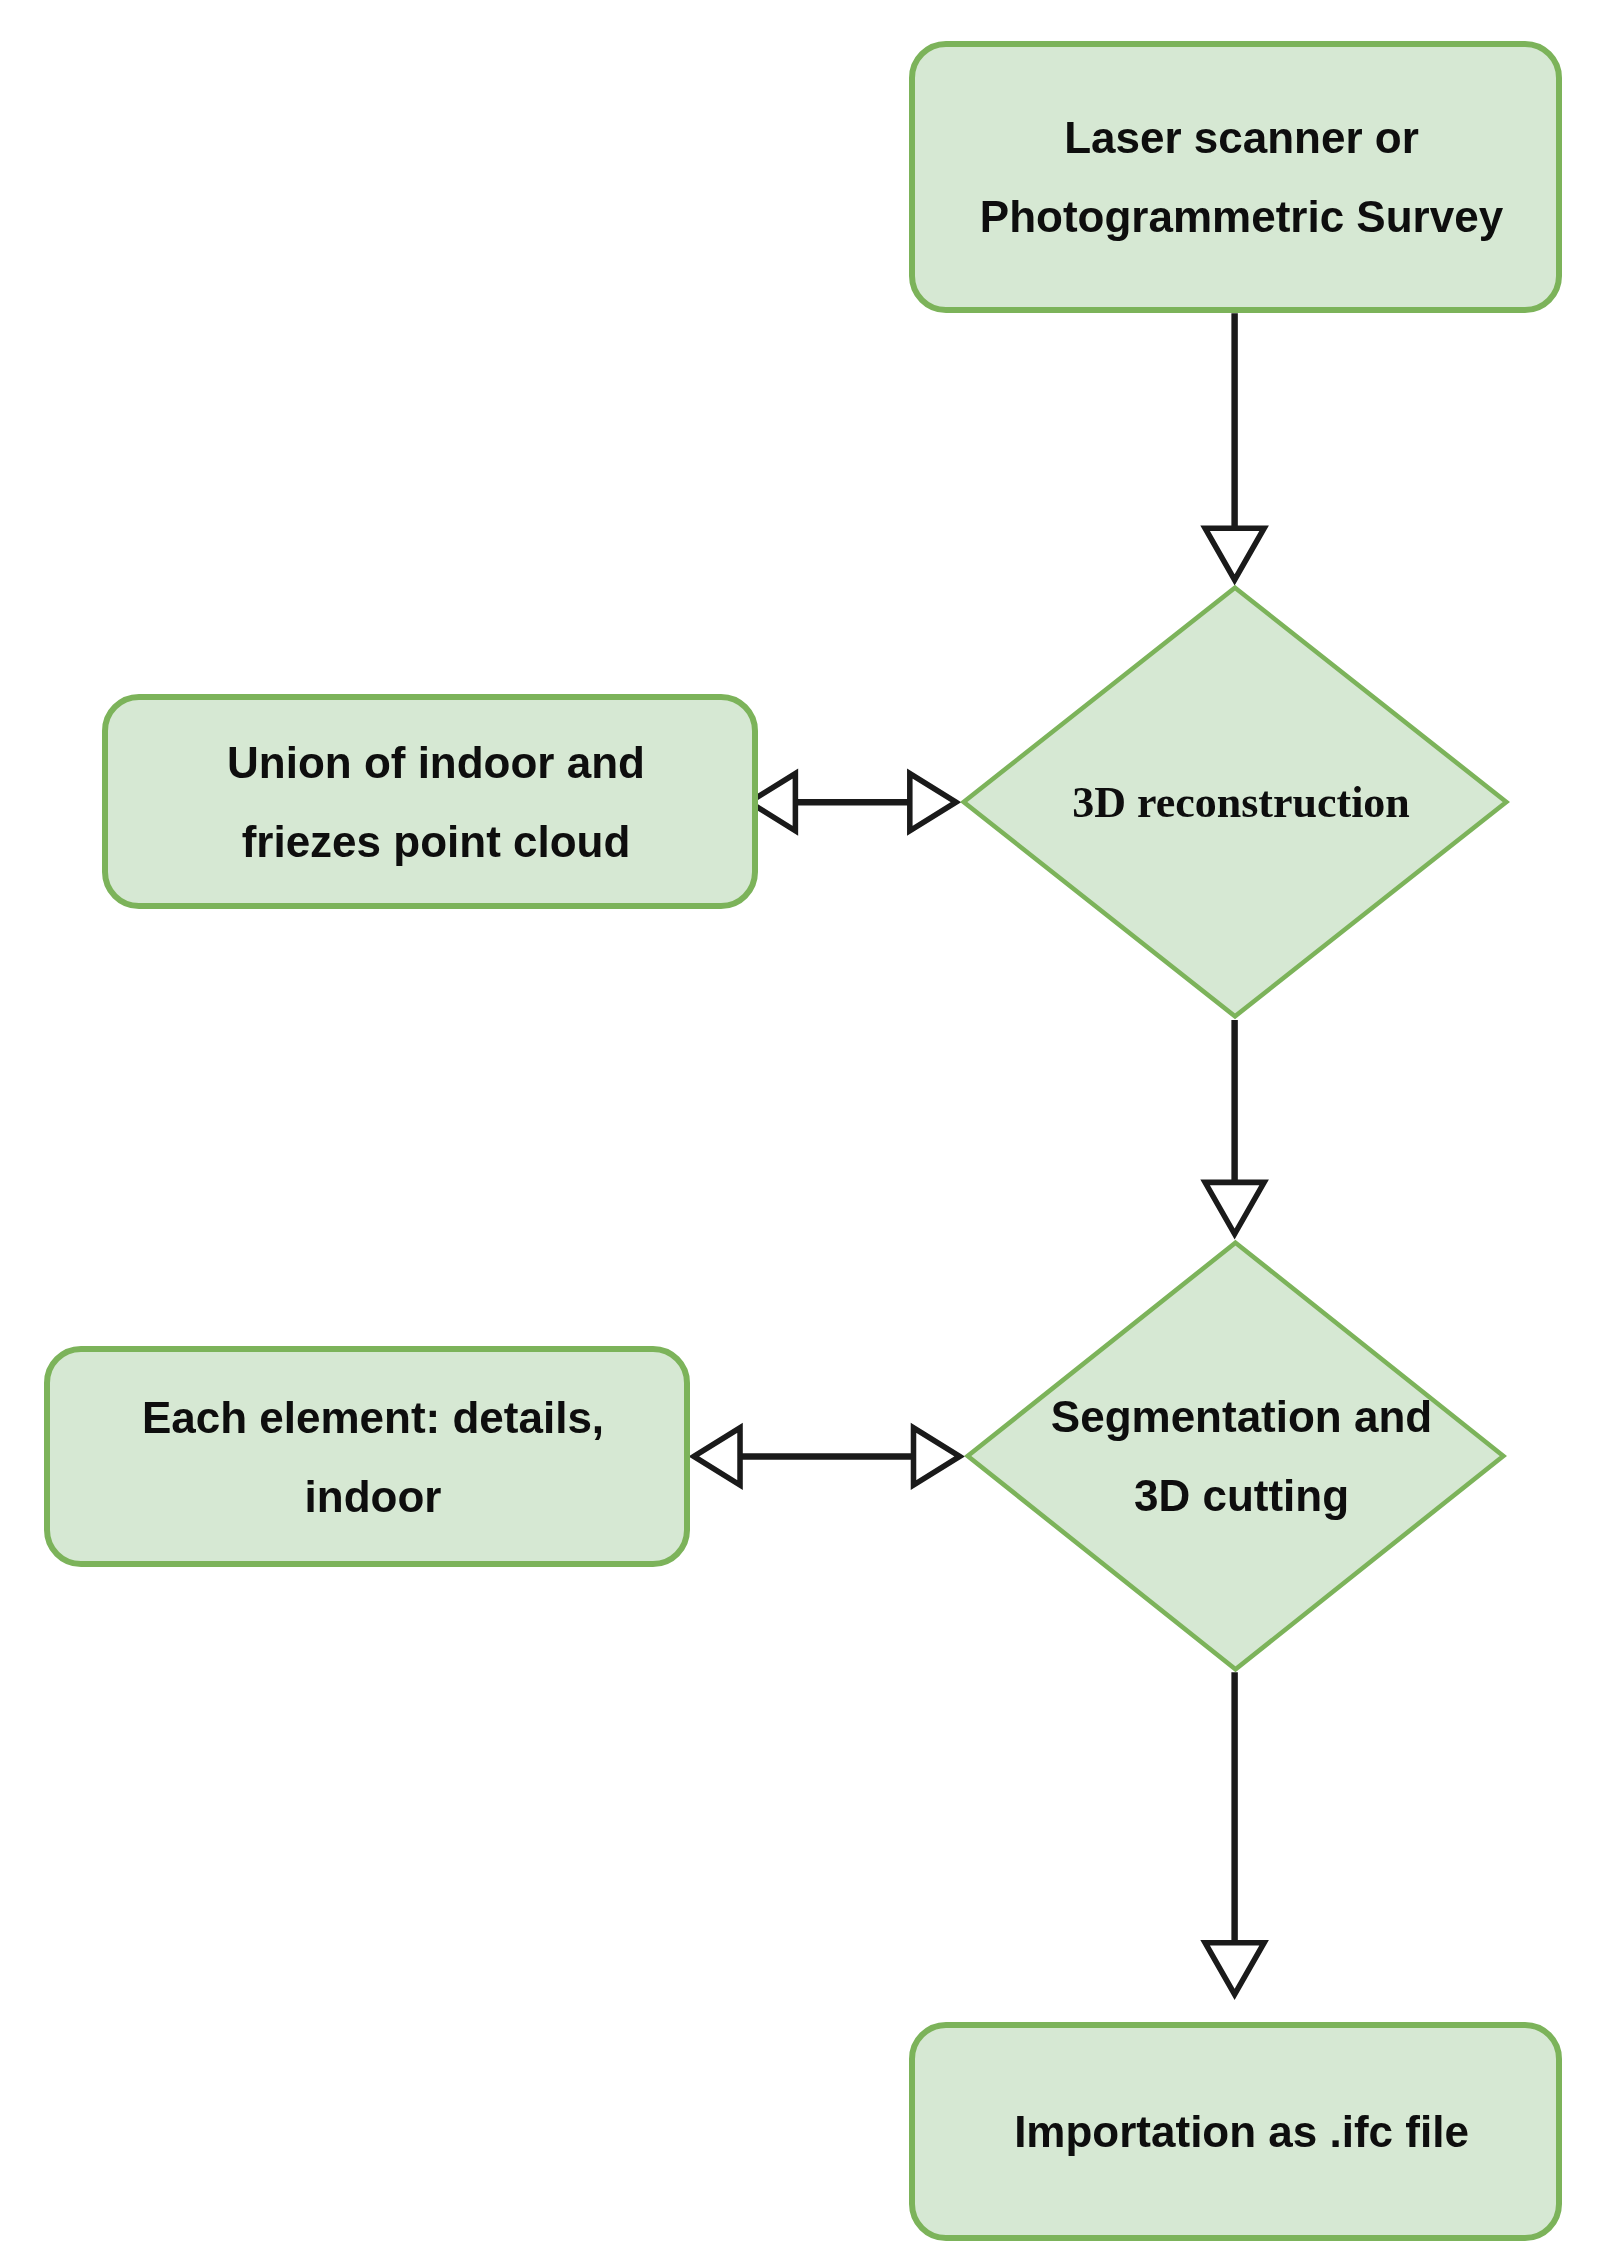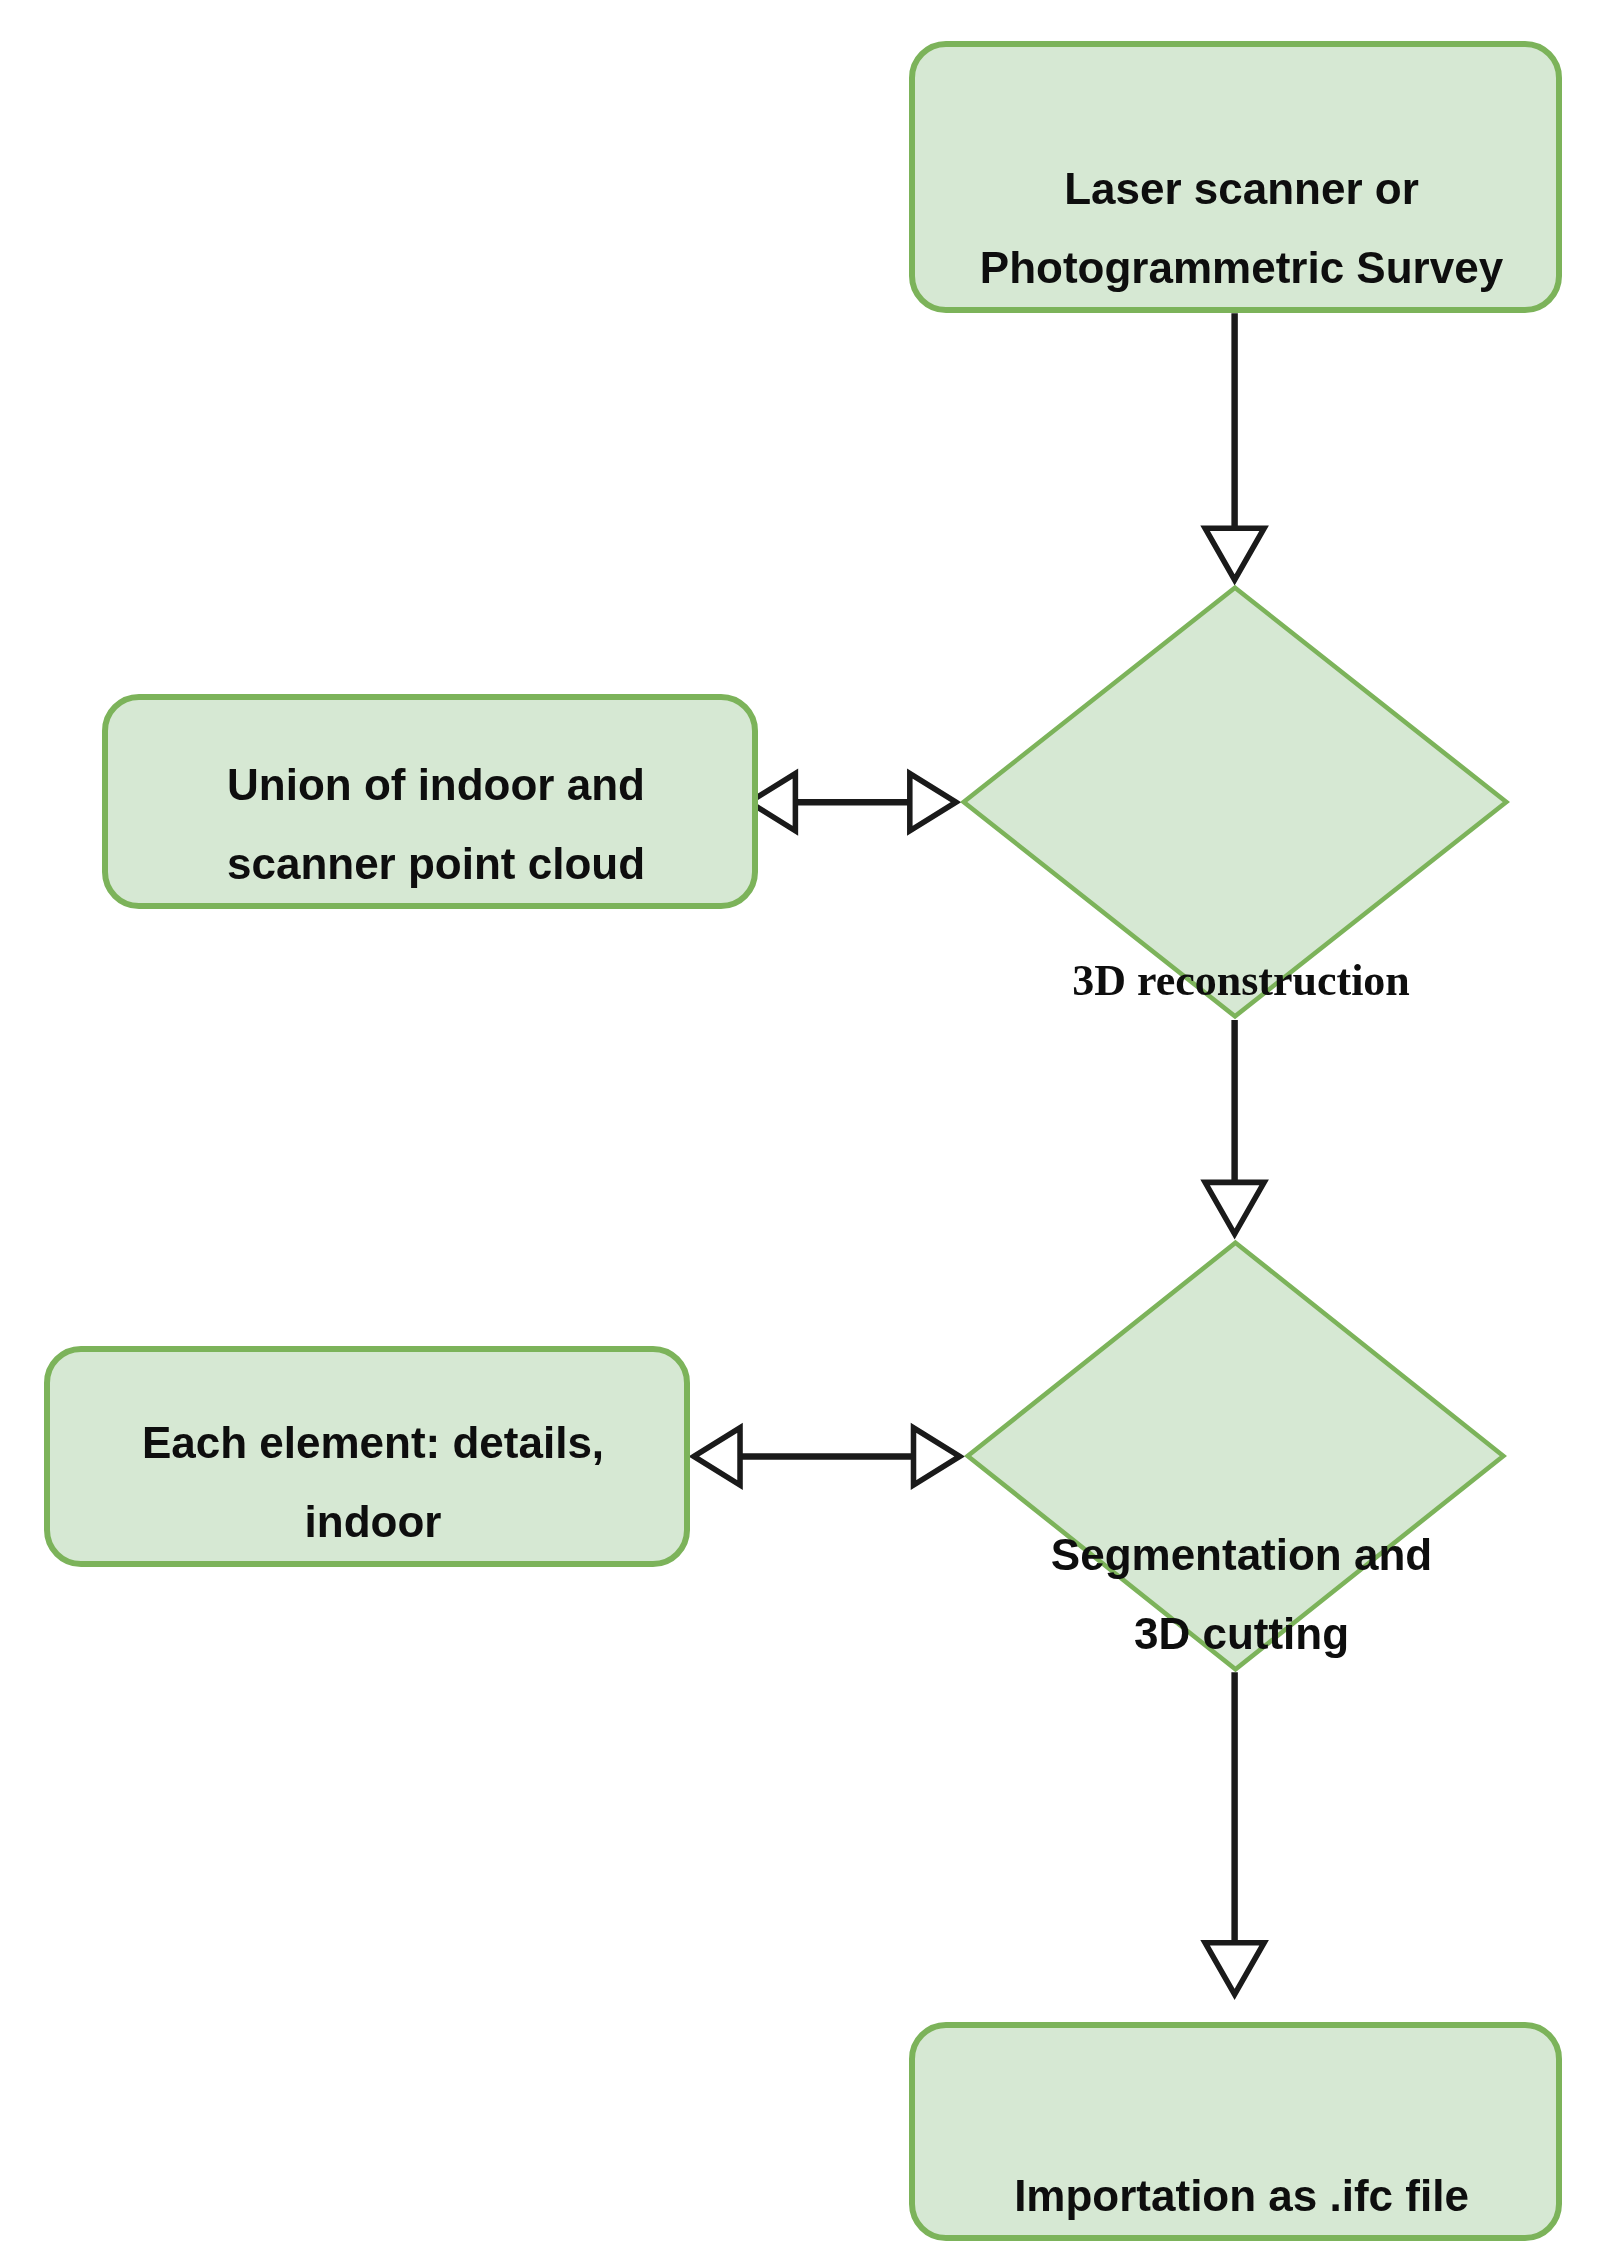--- a/index.html
+++ b/index.html
@@ -30,21 +30,21 @@
   .overlay .head {
     fill: #ffffff;
     stroke: #1a1a1a;
     stroke-width: 6;
     stroke-linejoin: miter;
   }
   .node {
     position: absolute;
     box-sizing: border-box;
     display: flex;
-    align-items: flex-end;
+    align-items: center;
     justify-content: center;
     padding-left: 12px;
   }
   .box {
     background: #d6e8d3;
     border: 6.5px solid #7cb35a;
     border-radius: 37px;
   }
   .diamond {
     background: transparent;
@@ -121,21 +121,21 @@
       <polygon points="298,4 592,236 298,468 4,236"></polygon>
     </svg>
     <div class="label">
       <div class="line">3D reconstruction</div>
     </div>
   </div>
 
   <div class="node box" style="left:90px; top:694px; width:656px; height:215px;margin-left:12px;">
     <div class="label">
       <div class="line">Union of indoor and</div>
-      <div class="line">scanner point cloud</div>
+      <div class="line">friezes point cloud</div>
     </div>
   </div>
 
   <div class="node diamond" style="left:964px; top:1239px; width:543px; height:434px;">
     <svg viewBox="0 0 588 470" preserveAspectRatio="none">
       <polygon points="294,4 584,235 294,466 4,235"></polygon>
     </svg>
     <div class="label">
       <div class="line">Segmentation and</div>
       <div class="line">3D cutting</div>

